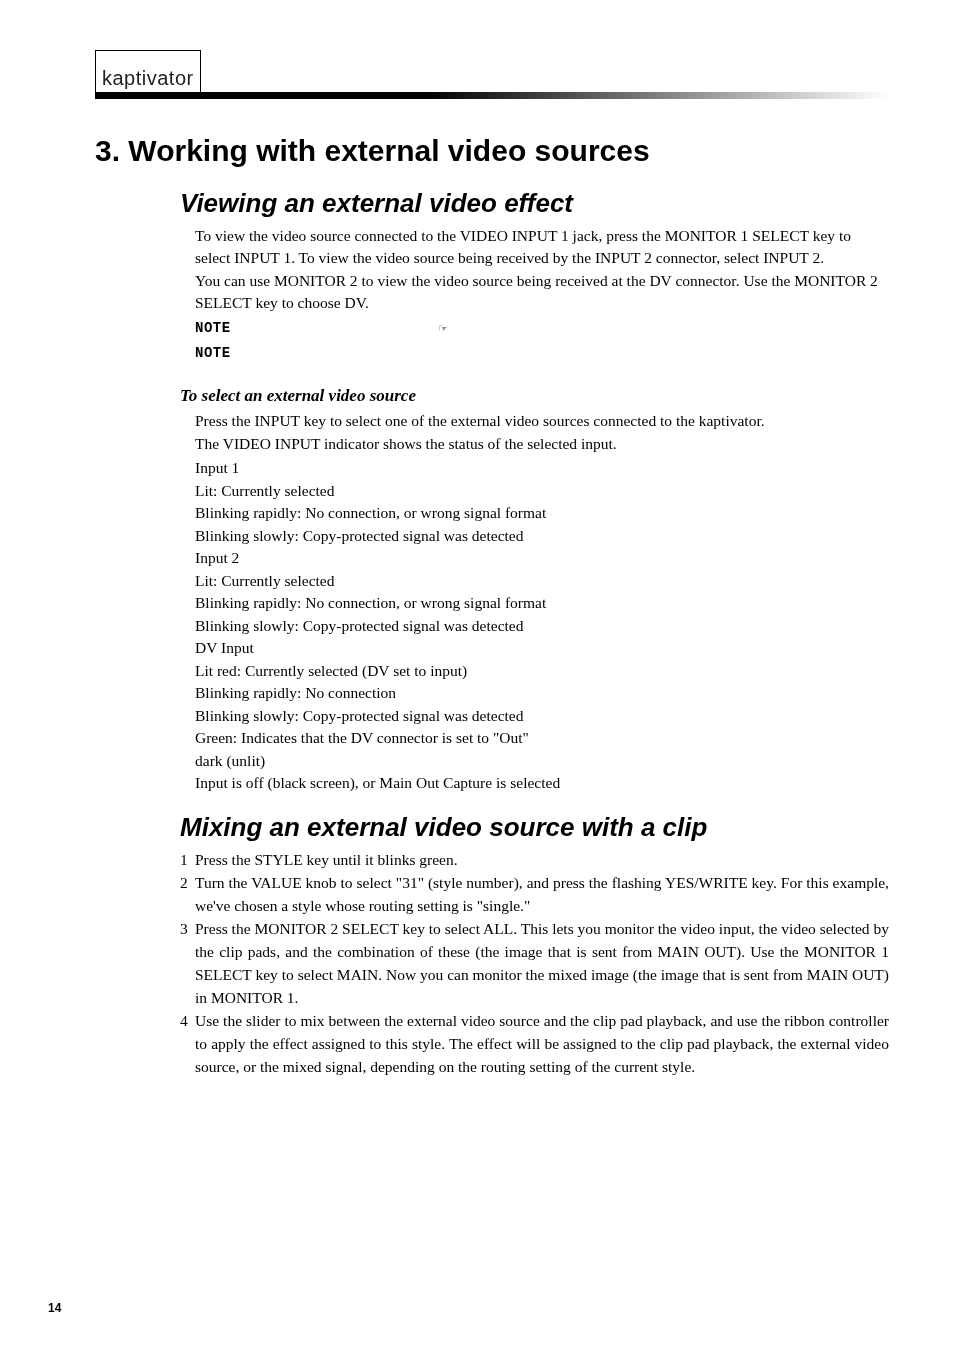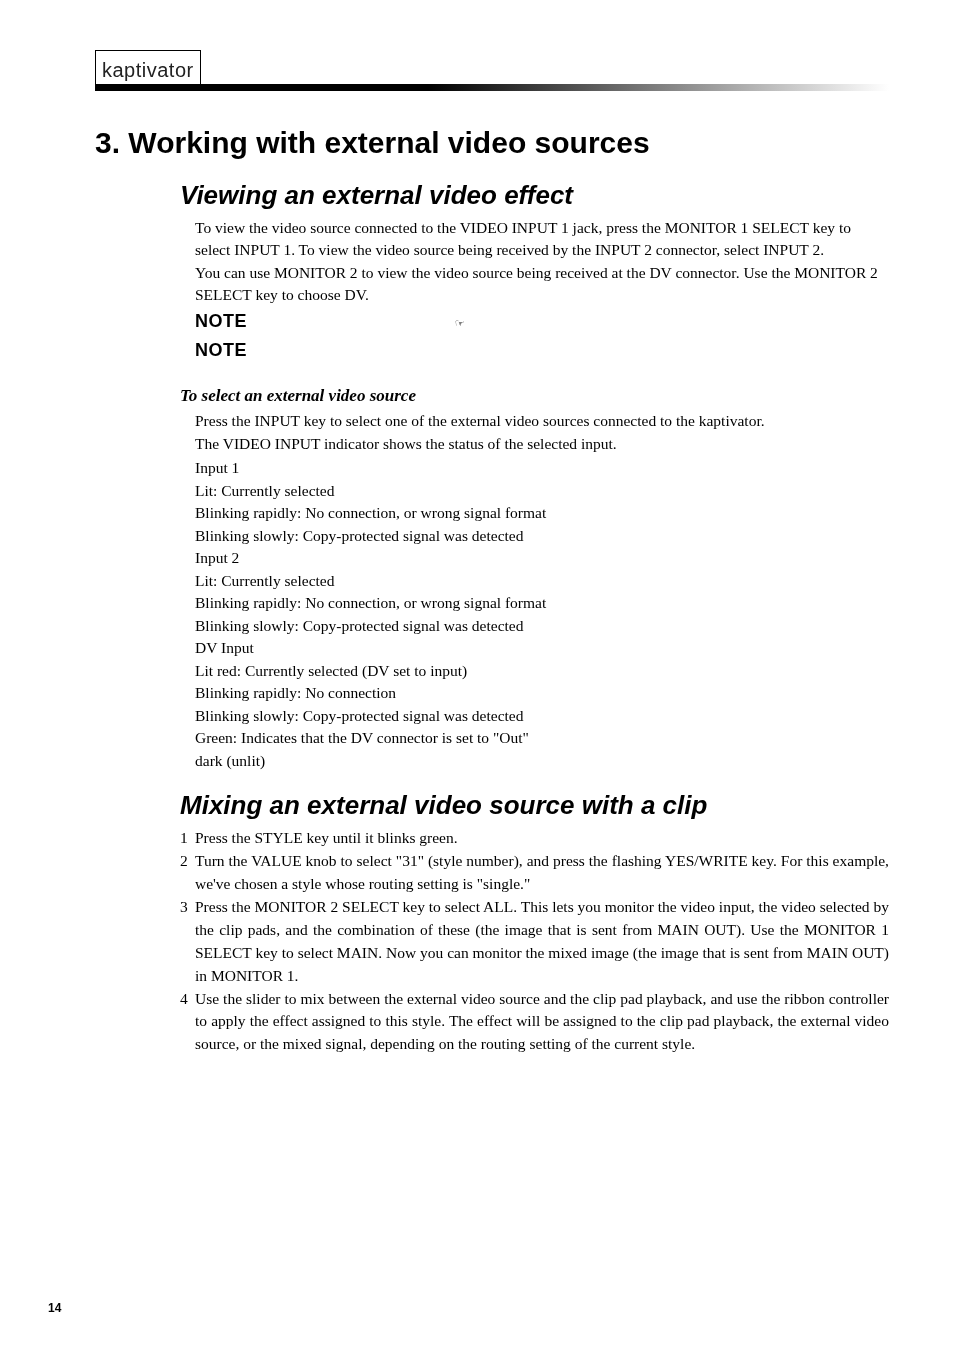--- a/index.html
+++ b/index.html
@@ -18,21 +18,21 @@
     box-sizing: border-box;
     position: relative;
     height: 100%;
   }
   .header {
     margin-bottom: 18px;
   }
   .logo-box {
     display: inline-block;
     border: 1px solid #000;
-    padding: 8px 6px 2px 6px;
+    padding: 16px 6px 2px 6px;
     font-family: Arial, Helvetica, sans-serif;
     font-size: 20px;
     letter-spacing: 0.5px;
     color: #222;
   }
   .rule {
     height: 7px;
     background: linear-gradient(to right, #000 0%, #000 42%, #fff 100%);
     margin-top: -1px;
   }
@@ -58,23 +58,23 @@
     font-size: 15.5px;
     line-height: 1.45;
     margin: 0 0 0 0;
   }
   .note-line {
     font-size: 15.5px;
     line-height: 1.6;
     margin: 0;
   }
   .note-label {
-    font-family: Liberation Sans, sans-serif;
-    font-weight: bold;
-    font-size: 18px;
+    font-family: Liberation Mono, monospace;
+    font-weight: bold;
+    font-size: 14px;
     letter-spacing: 0.5px;
   }
   .note-pointer {
     font-family: Arial, sans-serif;
     font-size: 11px;
   }
   h3.sub3 {
     font-family: Liberation Serif, serif;
     font-style: italic;
     font-weight: bold;
@@ -192,20 +192,21 @@
       <div class="status-row">
           <div class="status-label"></div>
           <div class="status-value">Blinking slowly: Copy-protected signal was detected</div>
         </div>
       <div class="status-row">
           <div class="status-label"></div>
           <div class="status-value">Green: Indicates that the DV connector is set to "Out"</div>
         </div>
       <div class="status-row">
           <div class="status-label">dark (unlit)</div>
+          <div class="status-value">Input is off (black screen), or Main Out Capture is selected</div>
         </div>
     </div>
   </div>
 
   <h2 class="subheading" style="margin-top:18px">Mixing an external video source with a clip</h2>
   <ol class="num-list">
     <li>
         <span class="num">1</span>
         <span class="txt">Press the STYLE key until it blinks green.</span>
       </li>

